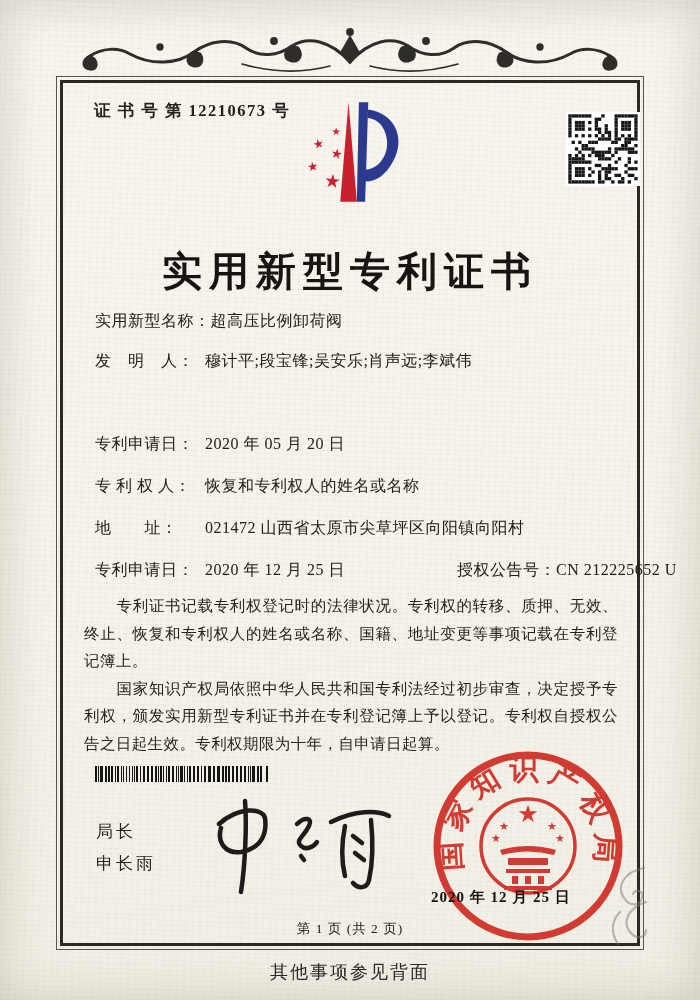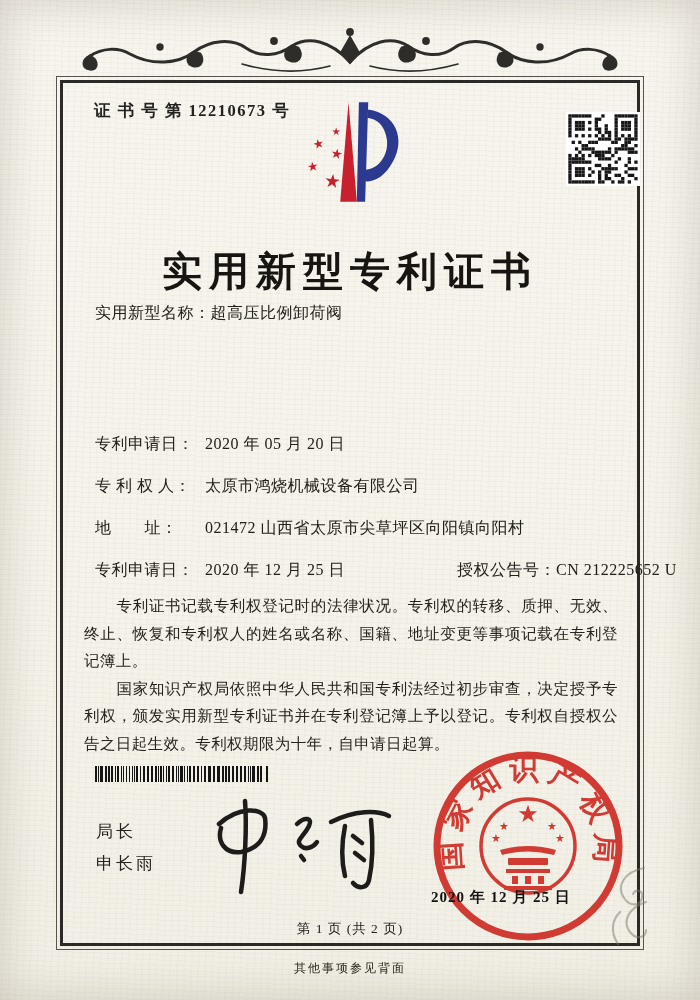--- a/index.html
+++ b/index.html
@@ -55,21 +55,21 @@
   .seal-date{
     position:absolute; left:431px; top:888px; font-size:15px; font-weight:700;
     letter-spacing:1px; color:#141311; white-space:nowrap; z-index:3;
   }
   .page-info{
     position:absolute; left:0; top:920px; width:700px; text-align:center;
     font-size:13.5px; letter-spacing:1px; color:#24221e;
   }
   .back-note{
     position:absolute; left:0; top:960px; width:700px; text-align:center;
-    font-size:12px; letter-spacing:2px; color:#2a2722;
+    font-size:18px; letter-spacing:2px; color:#2a2722;
   }
   .corner-orn{ position:absolute; left:594px; top:862px; width:54px; height:84px; opacity:.5; }
 </style>
 </head>
 <body>
 
 <div class="page">
 
   <svg class="flourish" viewBox="0 0 560 58" aria-hidden="true">
     <g stroke="#2f2d2a" stroke-width="3" fill="none" stroke-linecap="round">
@@ -314,28 +314,31 @@
       <rect x="32.0" y="68.3" width="3.3" height="3.3" fill="#161616"></rect>
       <rect x="35.3" y="68.3" width="3.3" height="3.3" fill="#161616"></rect>
       <rect x="45.2" y="68.3" width="3.3" height="3.3" fill="#161616"></rect>
       <rect x="51.8" y="68.3" width="3.3" height="3.3" fill="#161616"></rect>
       <rect x="55.1" y="68.3" width="3.3" height="3.3" fill="#161616"></rect>
       <rect x="61.7" y="68.3" width="3.3" height="3.3" fill="#161616"></rect>
     </svg>
 
   <h1 class="title">实用新型专利证书</h1>
 
-  <div class="row" style="top:303px">
+  <div class="row" style="top:311px">
     <span class="lbl">实用新型名称：</span><span class="val">超高压比例卸荷阀</span>
+  </div>
+  <div class="row" style="top:351px">
+    <span class="lbl">发　明　人：</span><span class="val">穆计平;段宝锋;吴安乐;肖声远;李斌伟</span>
   </div>
   <div class="row" style="top:434px">
     <span class="lbl">专利申请日：</span><span class="val">2020 年 05 月 20 日</span>
   </div>
   <div class="row" style="top:476px">
-    <span class="lbl">专 利 权 人：</span><span class="val">太原市鸿烧机械设备有限公司</span>
+    <span class="lbl">专 利 权 人：</span><span class="val">恢复和专利权人的姓名或名称</span>
   </div>
   <div class="row" style="top:518px">
     <span class="lbl">地　　址：</span><span class="val">021472 山西省太原市尖草坪区向阳镇向阳村</span>
   </div>
   <div class="row" style="top:560px; width:523px;">
     <span class="lbl">专利申请日：</span><span class="val">2020 年 12 月 25 日</span>
     <span class="pair2">
       <span class="lbl" style="min-width:0">授权公告号：</span><span class="val">CN 212225652 U</span>
     </span>
   </div>

